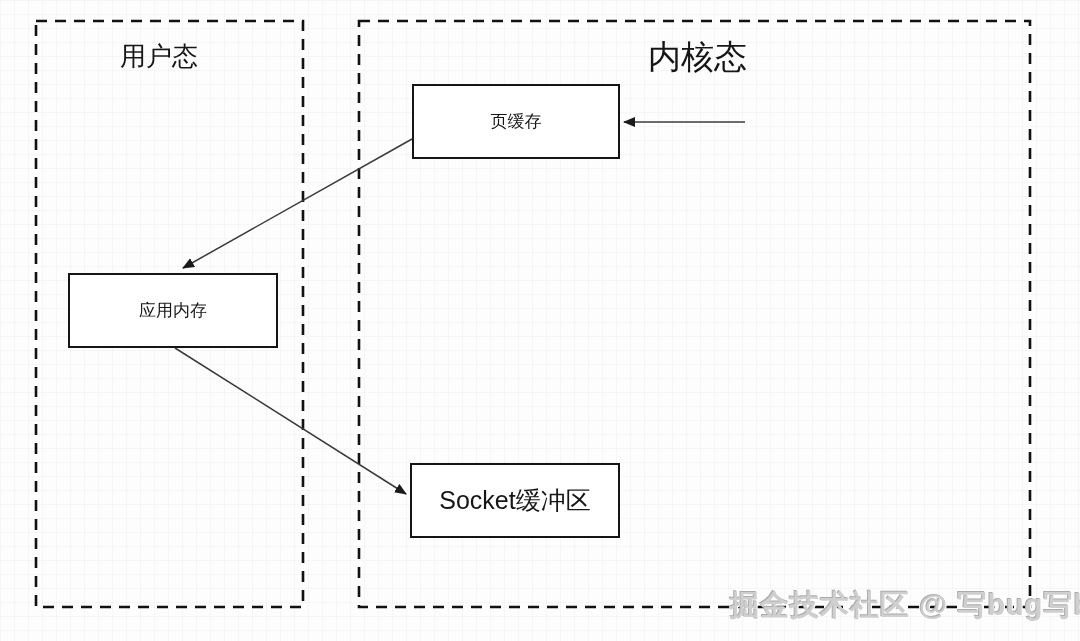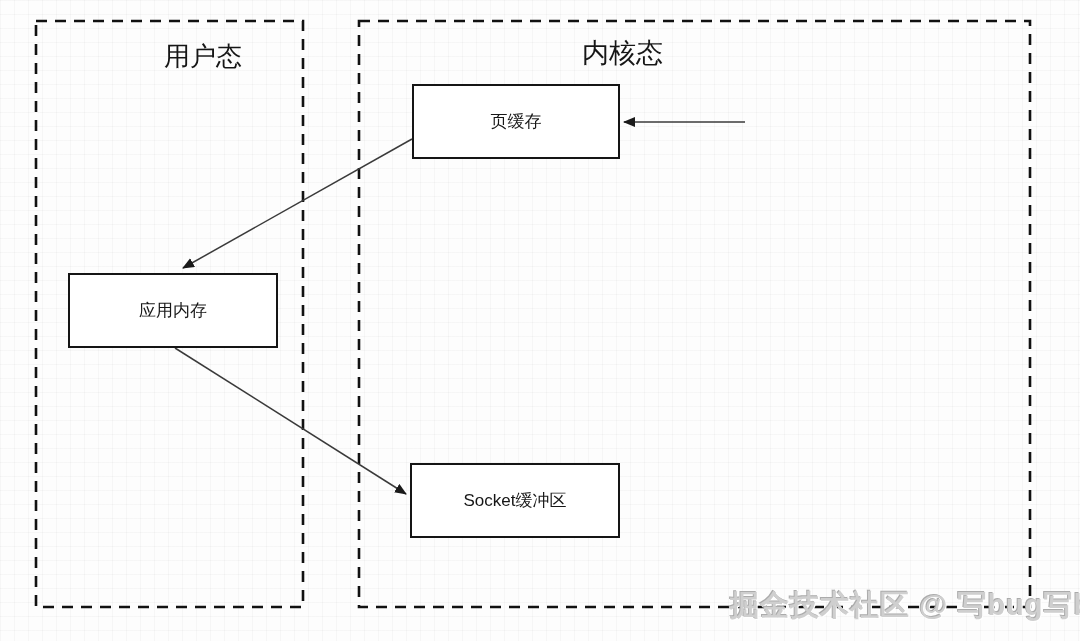--- a/index.html
+++ b/index.html
@@ -30,43 +30,42 @@
   .region-label {
     position: absolute;
     color: #161616;
     white-space: nowrap;
     line-height: 1;
   }
   .label-user {
     left: 120px;
     top: 43px;
     font-size: 26px;
-    margin-left: 44px;
   }
   .label-kernel {
-    left: 582px;
+    left: 648px;
     top: 40px;
-    font-size: 27px;
+    font-size: 33px;
   }
   .node {
     position: absolute;
     box-sizing: border-box;
     border: 2px solid #151515;
     background: #ffffff;
     display: flex;
     align-items: center;
     justify-content: center;
     color: #161616;
     font-size: 17px;
     white-space: nowrap;
   }
   .node-page-cache   { left: 412px; top: 84px;  width: 208px; height: 75px; }
   .node-disk         { left: 745px; top: 85px;  width: 210px; height: 74px; }
   .node-app-memory   { left: 68px;  top: 273px; width: 210px; height: 75px; }
-  .node-socket       { left: 410px; top: 463px; width: 210px; height: 75px; font-size: 17px; }
+  .node-socket       { left: 410px; top: 463px; width: 210px; height: 75px; font-size: 25px; }
   .watermark {
     position: absolute;
     left: 730px;
     top: 586px;
     font-size: 29px;
     font-weight: 700;
     white-space: nowrap;
     color: #cfcfcf;
     text-shadow: -1px -1px 0 #ababab, 1px 1px 0 #ffffff;
     letter-spacing: 1px;

